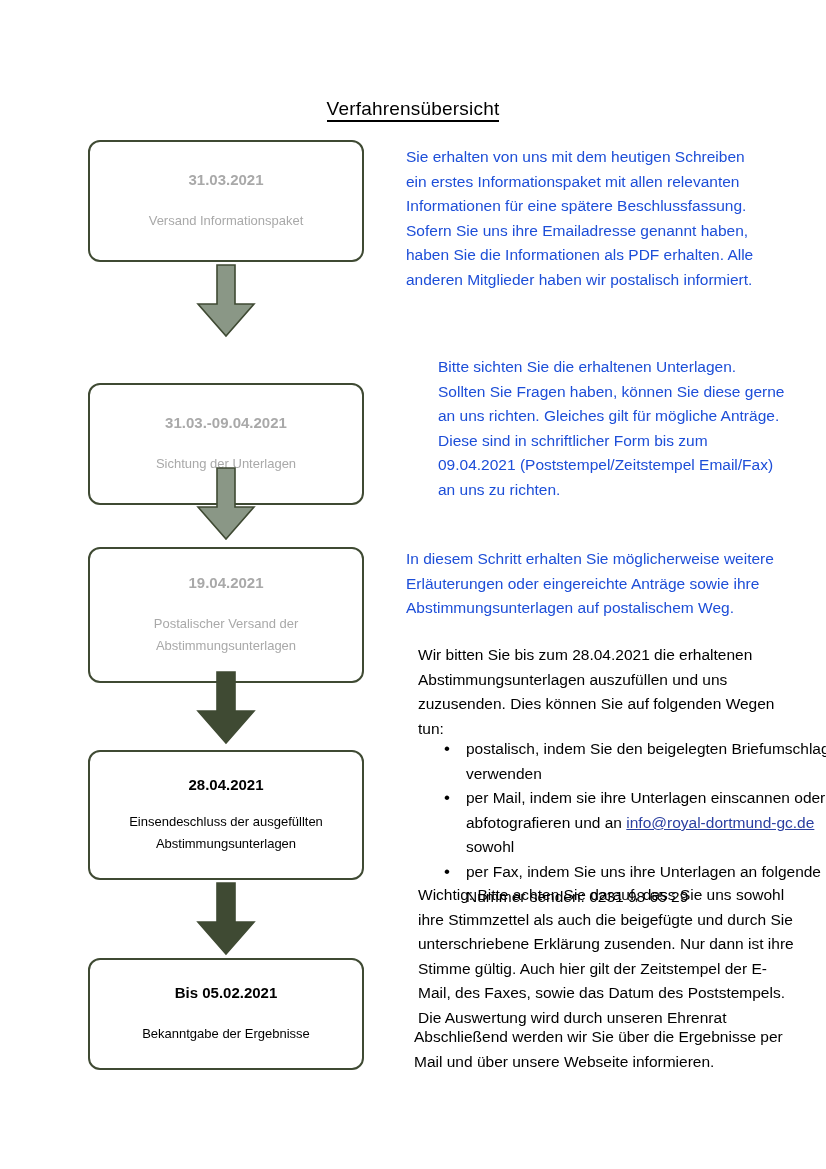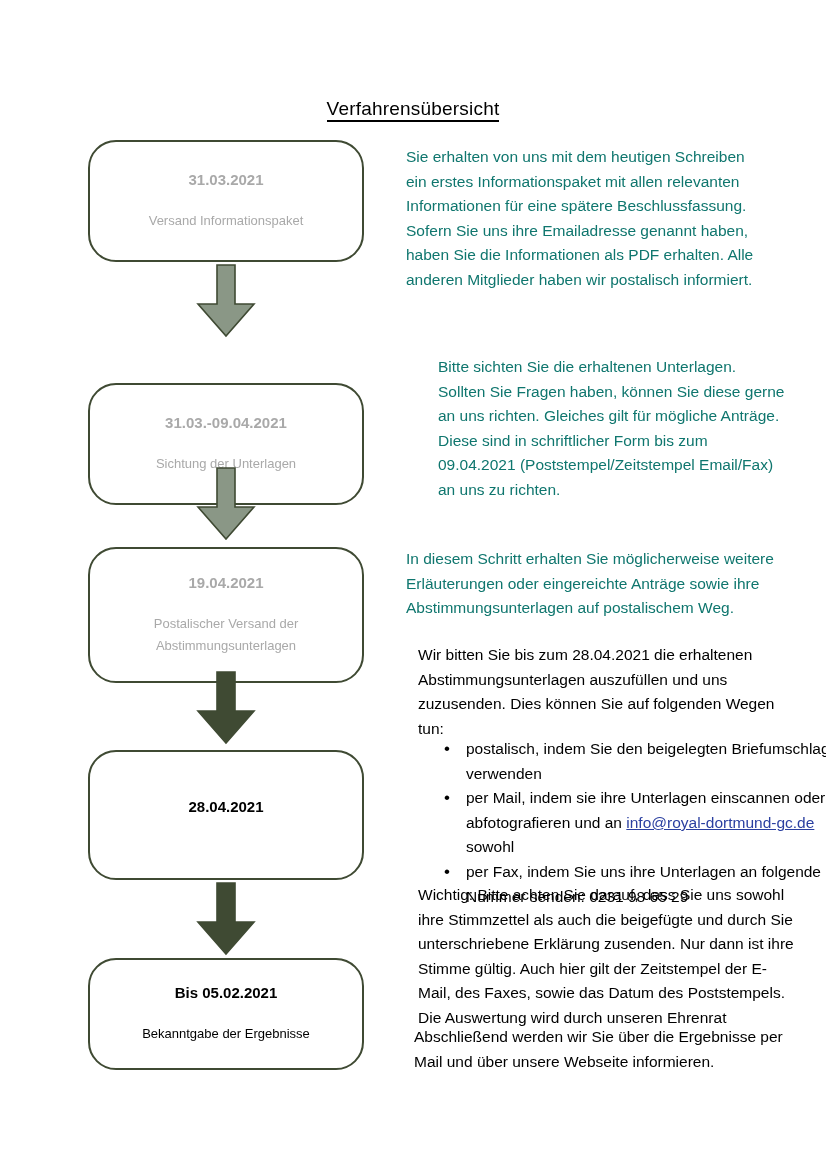--- a/index.html
+++ b/index.html
@@ -47,21 +47,21 @@
     top: 140px;
     width: 280px;
   }
 
   .flow-box {
     position: absolute;
     left: 0;
     width: 276px;
     box-sizing: border-box;
     border: 2px solid #3f4a33;
-    border-radius: 28px;
+    border-radius: 12px;
     background: #ffffff;
     display: flex;
     flex-direction: column;
     align-items: center;
     justify-content: center;
     text-align: center;
     padding: 8px 14px;
   }
   .flow-box .box-date {
     font-weight: bold;
@@ -111,21 +111,21 @@
     left: 406px;
     top: 140px;
     width: 390px;
   }
 
   .para {
     font-size: 15.5px;
     line-height: 24.6px;
     margin: 0;
   }
-  .para.grey { color: #0f766e; }
+  .para.grey { color: #1d4ed8; }
   .para.dark { color: #000000; }
 
   #p-grey-1 { position: absolute; top: 5px;   left: 0; width: 352px; }
   #p-grey-2 { position: absolute; top: 215px; left: 0; width: 348px; margin-left: 32px; }
   #p-grey-3 { position: absolute; top: 407px; left: 0; width: 372px; }
 
   #p-dark-1 { position: absolute; top: 503px; left: 12px; width: 378px; }
 
   .bullet-list {
     position: absolute;
@@ -199,20 +199,21 @@
     </div>
 
     <div class="arrow" id="arrow-3">
       <svg viewBox="0 0 62 74" xmlns="http://www.w3.org/2000/svg">
         <polygon points="22,1 40,1 40,40 59,40 31,72 3,40 22,40" fill="#3f4a33" stroke="#3f4a33" stroke-width="1.6"></polygon>
       </svg>
     </div>
 
     <div class="flow-box dark" id="box-4">
       <div class="box-date">28.04.2021</div>
+      <div class="box-label">Einsendeschluss der ausgefüllten Abstimmungsunterlagen</div>
     </div>
 
     <div class="arrow" id="arrow-4">
       <svg viewBox="0 0 62 74" xmlns="http://www.w3.org/2000/svg">
         <polygon points="22,1 40,1 40,40 59,40 31,72 3,40 22,40" fill="#3f4a33" stroke="#3f4a33" stroke-width="1.6"></polygon>
       </svg>
     </div>
 
     <div class="flow-box dark" id="box-5">
       <div class="box-date">Bis 05.02.2021</div>

